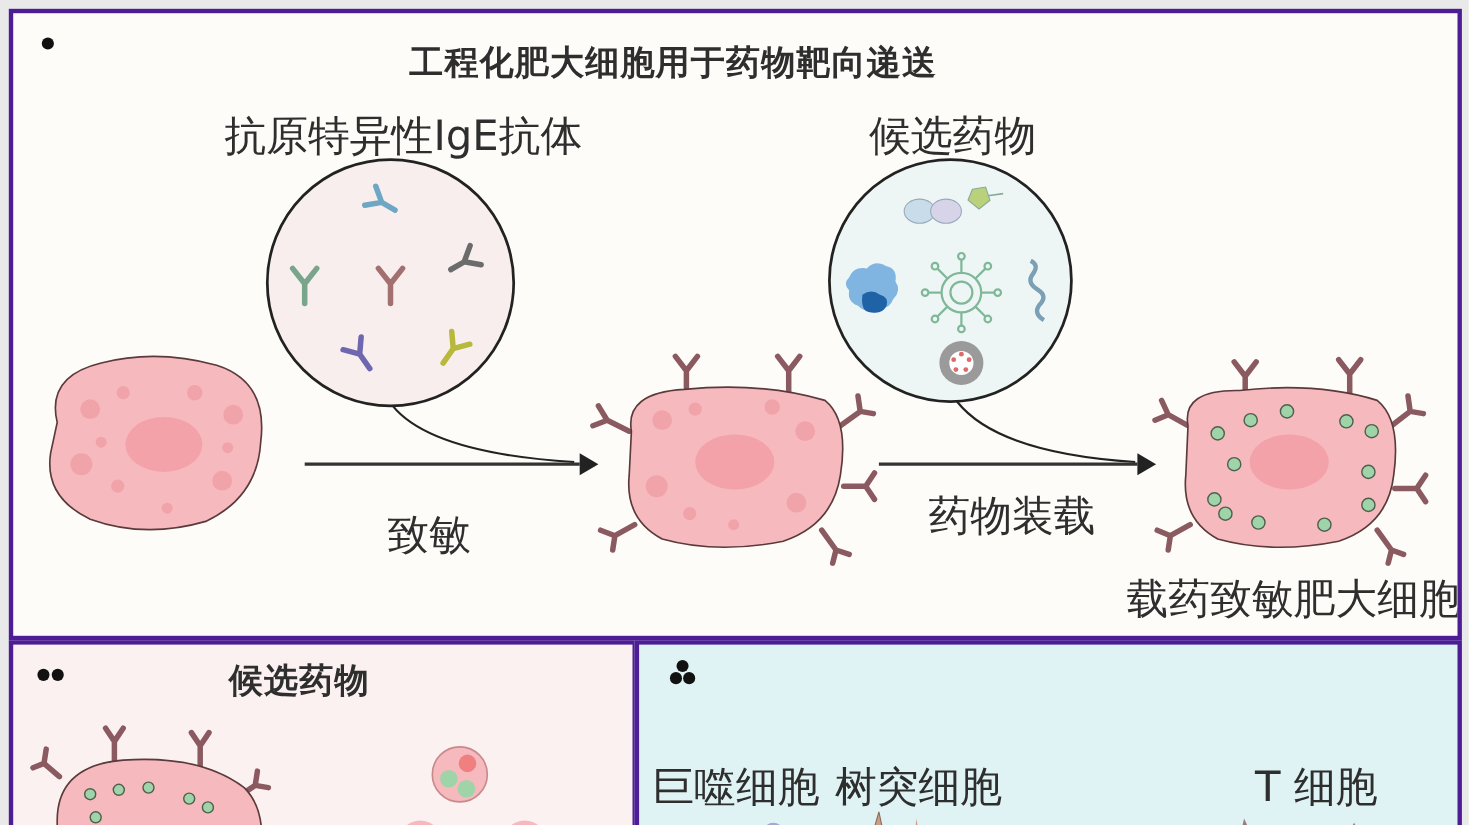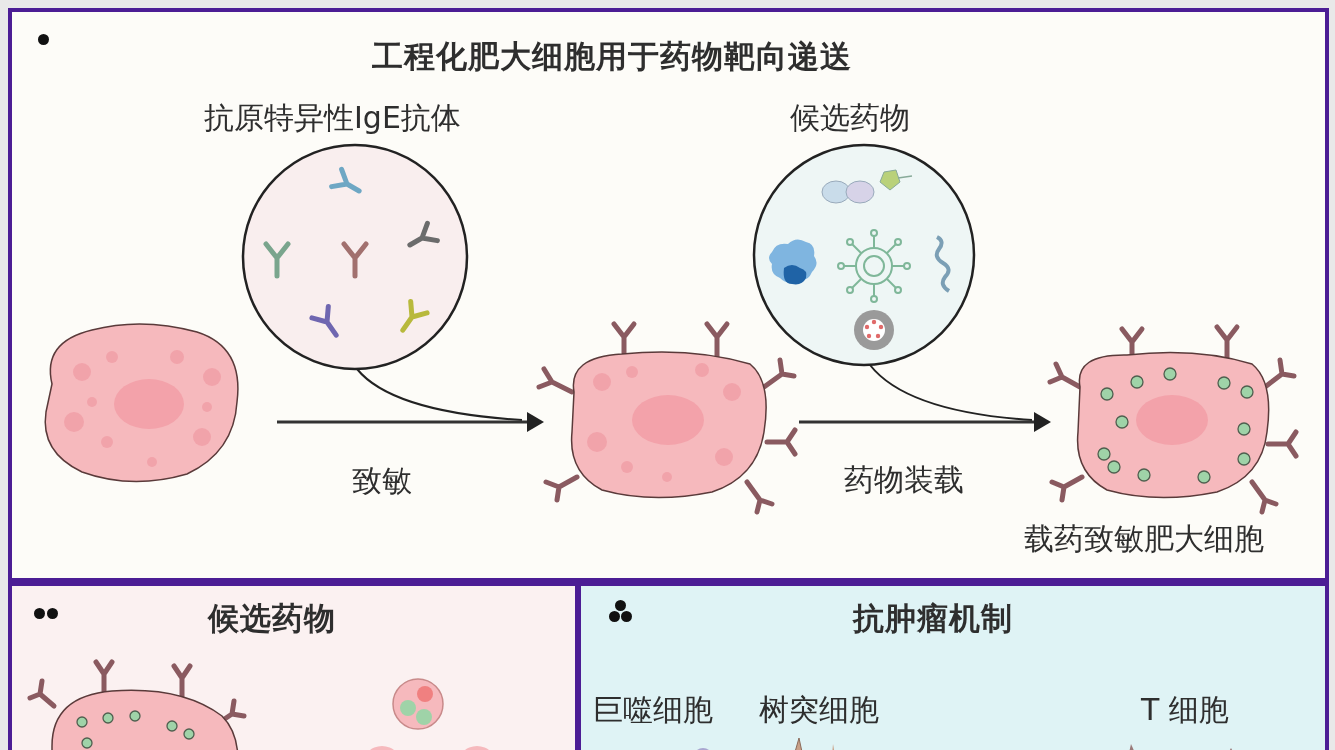--- a/index.html
+++ b/index.html
@@ -4,21 +4,21 @@
 <style>
   * { margin:0; padding:0; box-sizing:border-box; }
   html, body { width:1335px; height:750px; overflow:hidden; background:#e9e9e9; }
   body { position:relative; font-family:"DejaVu Sans","Liberation Sans",sans-serif; color:#2b2b2b; }
   .panel { position:absolute; border:4px solid #4c1d95; overflow:hidden; }
   #panel-top { left:8px; top:8px; width:1321px; height:574px; background:#fdfcf8; }
   #panel-bl { left:8px; top:582px; width:571px; height:180px; background:#fbf1f1; }
   #panel-br { left:577px; top:582px; width:752px; height:180px; background:#dff3f5; }
   .txt { position:absolute; white-space:nowrap; color:#2e2e2e; }
   .title { font-size:31px; font-weight:bold; letter-spacing:1px; }
-  .label { font-size:30px; }
+  .label { font-size:38px; }
   .dot { position:absolute; width:11px; height:11px; border-radius:50%; background:#111; }
   svg { position:absolute; overflow:visible; }
 </style>
 </head>
 <body>
 
 <div id="panel-top" class="panel">
   <div class="dot" style="left:26px;top:22px;"></div>
   <div class="txt title" style="left:360px;top:24px;">工程化肥大细胞用于药物靶向递送</div>
   <div class="txt label" style="left:192px;top:86px;">抗原特异性IgE抗体</div>
@@ -171,21 +171,21 @@
           <circle cx="1092" cy="442" r="6"></circle>
         <circle cx="1102" cy="455" r="6"></circle>
           <circle cx="1132" cy="463" r="6"></circle>
           <circle cx="1192" cy="465" r="6"></circle>
           <circle cx="1232" cy="447" r="6"></circle>
       </g>
     </g>
   </svg>
 
   <div class="txt label" style="left:340px;top:449px;">致敏</div>
-  <div class="txt label" style="left:832px;top:448px;">药物装载</div>
+  <div class="txt label" style="left:832px;top:432px;">药物装载</div>
 
   <div class="txt label" style="left:1012px;top:507px;">载药致敏肥大细胞</div>
 </div>
 
 <div id="panel-bl" class="panel">
   <div class="dot" style="left:22px;top:22px;"></div>
   <div class="dot" style="left:35px;top:22px;"></div>
   <div class="txt title" style="left:196px;top:12px;">候选药物</div>
   <svg style="left:0;top:0;" width="571" height="180">
     <g stroke="#8a5a60" stroke-width="5" fill="none" stroke-linecap="round">
@@ -211,21 +211,20 @@
     </g>
     <circle cx="370" cy="180" r="20" fill="#f6b9bd"></circle>
     <circle cx="465" cy="180" r="20" fill="#f6b9bd"></circle>
   </svg>
 </div>
 
 <div id="panel-br" class="panel">
   <div class="dot" style="left:34px;top:14px;"></div>
   <div class="dot" style="left:28px;top:25px;"></div>
   <div class="dot" style="left:40px;top:25px;"></div>
-  <div class="txt title" style="left:272px;top:12px;">抗肿瘤机制</div>
   <div class="txt label" style="left:12px;top:104px;">巨噬细胞</div>
   <div class="txt label" style="left:178px;top:104px;">树突细胞</div>
   <div class="txt label" style="left:560px;top:104px;">T 细胞</div>
   <svg style="left:0;top:0;" width="752" height="180">
     <circle cx="122" cy="172" r="10" fill="#a9a6d0"></circle>
     <path d="M210 180 L218 152 L224 180" fill="#c9a087" stroke="#8a6a5a" stroke-width="1"></path>
     <path d="M250 180 L252 158 L256 180" fill="#c9a087"></path>
     <path d="M545 180 L550 158 L560 180" fill="#9a7a7a"></path>
     <path d="M640 180 L650 162 L660 180" fill="#9a7a7a"></path>
   </svg>

